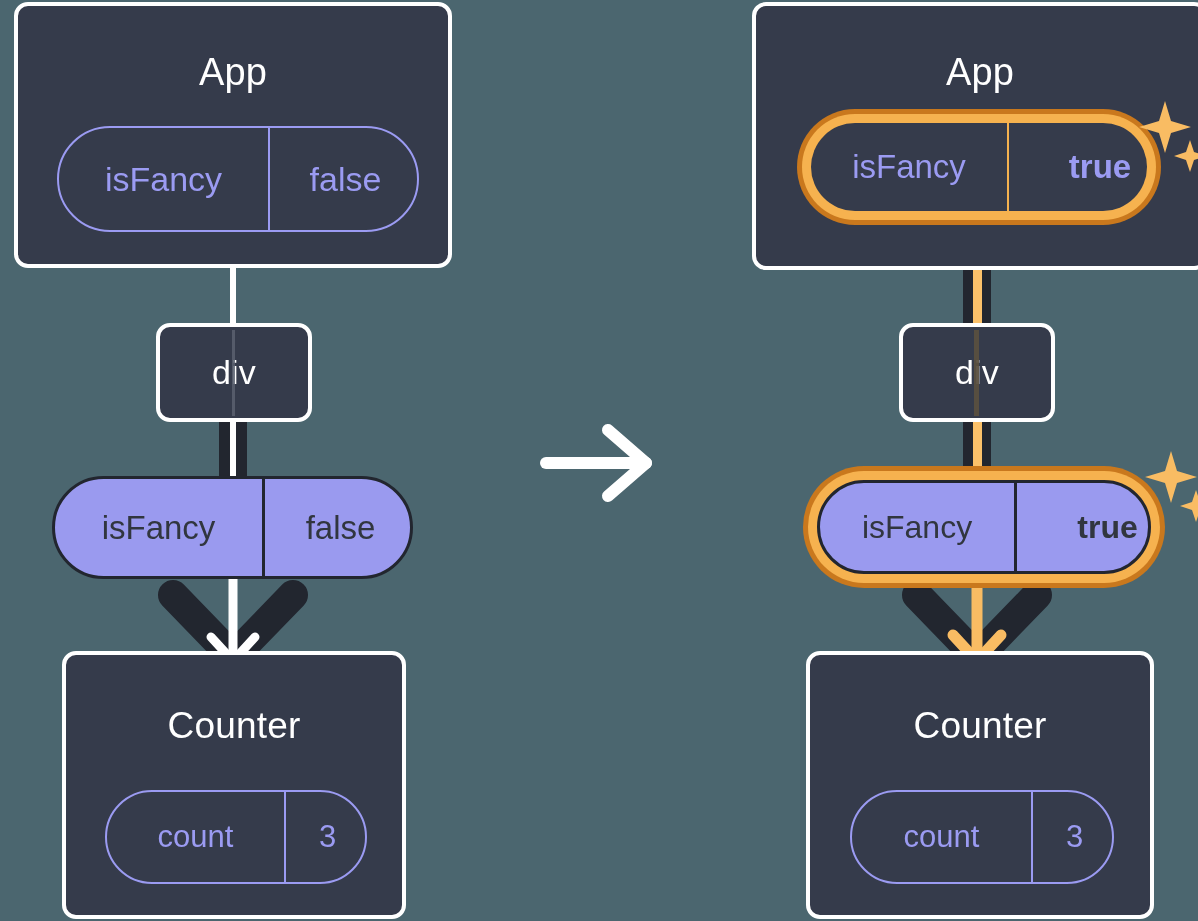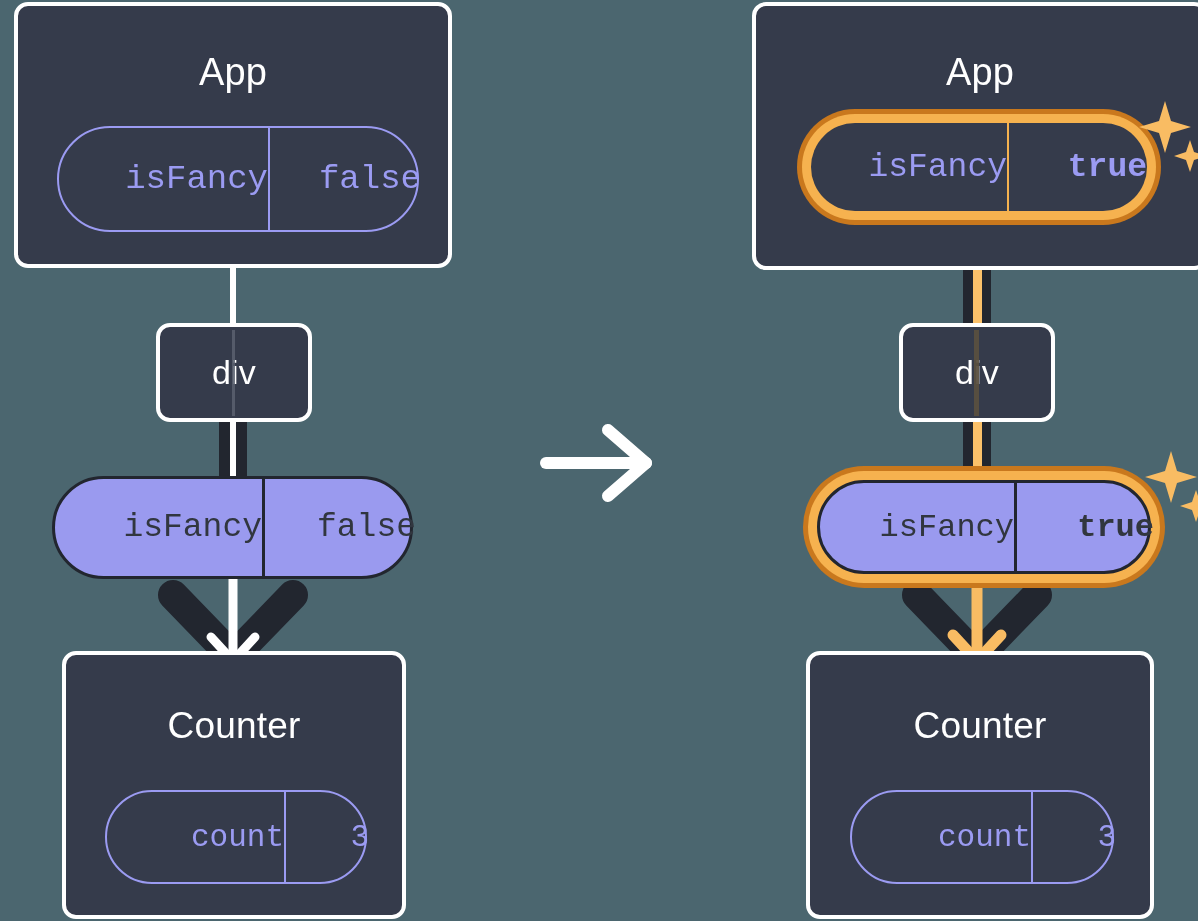--- a/index.html
+++ b/index.html
@@ -72,24 +72,23 @@
     border: 2px solid #9b9bf2;
     background: transparent;
   }
   .pill-filled {
     background: #9a9aef;
     border: 3px solid #22262f;
   }
   .pill-cell {
     display: flex;
     align-items: center;
-    justify-content: flex-end;
+    justify-content: center;
     box-sizing: border-box;
     flex: none;
-    font-family: Liberation Mono, monospace;
   }
   .pill-cell.with-divider {
     border-left: 2px solid #9b9bf2;
   }
   .pill-filled .pill-cell.with-divider {
     border-left: 3px solid #22262f;
   }
   .pill-outline .pill-label,
   .pill-outline .pill-value {
     color: #9b9bf2;

